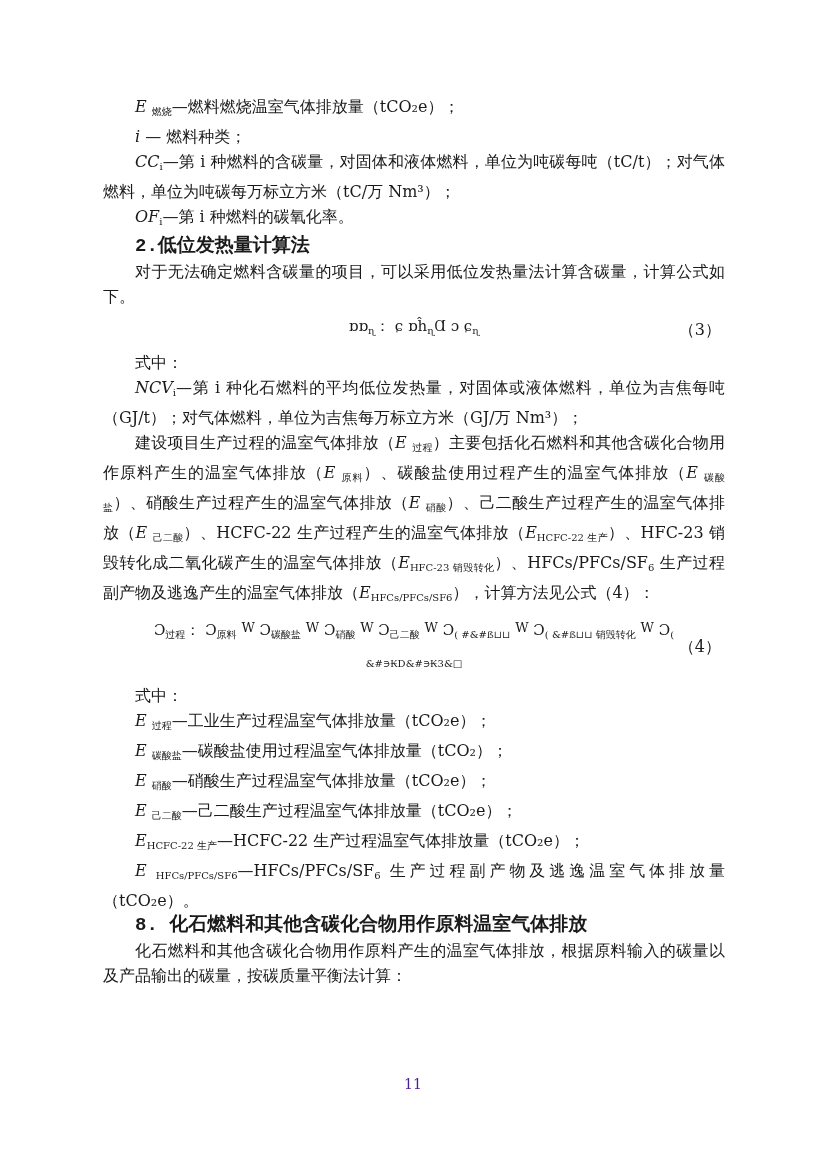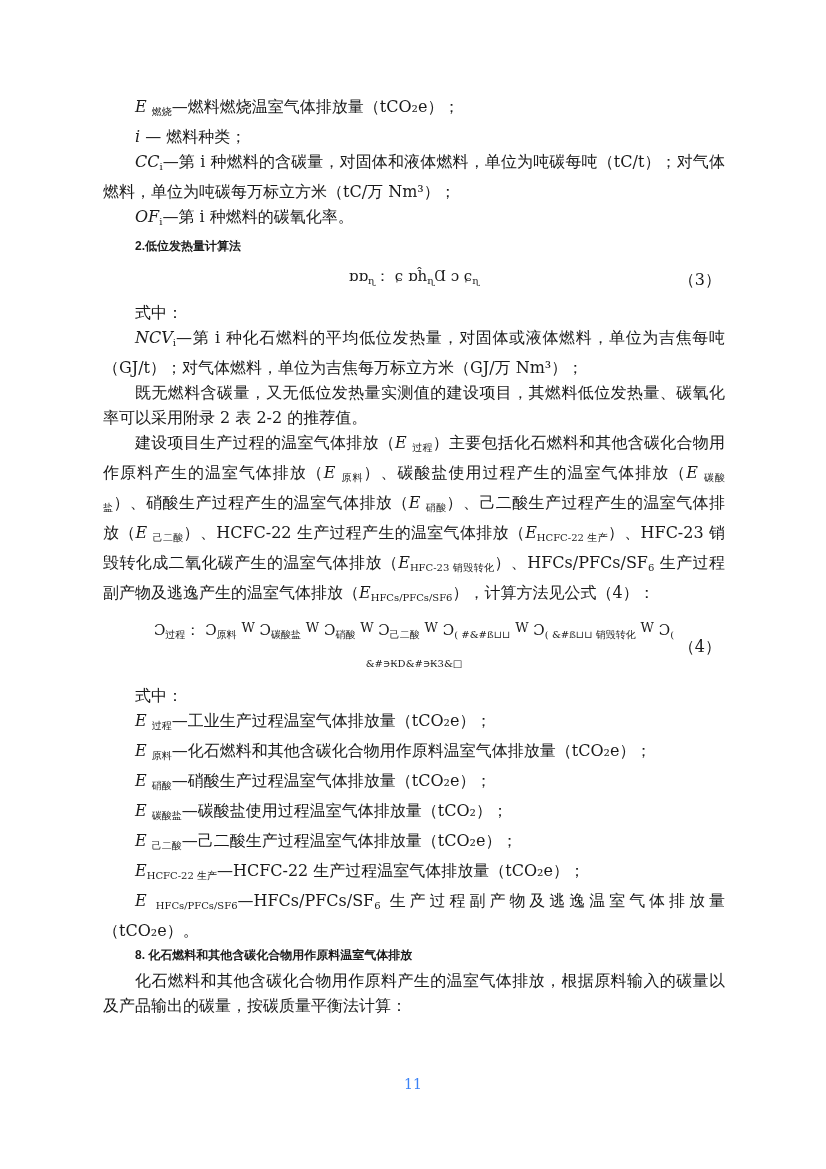--- a/index.html
+++ b/index.html
@@ -13,60 +13,59 @@
     position: absolute; left: 0; top: 0; width: 826px; height: 1169px;
     background: #ffffff; overflow: hidden;
   }
   #doc {
     position: absolute; left: 103px; top: 94px; width: 622px;
     font-size: 16px; line-height: 25px; text-align: justify;
   }
   p.para { margin: 0; text-indent: 32px; }
   p.hd {
     font-weight: bold;
-    font-family: Liberation Sans, sans-serif;
-    font-size: 12px;
+    font-family: Liberation Mono, monospace;
+    font-size: 19px;
   }
   .it { font-style: italic; }
   .sb { font-size: 10px; vertical-align: -3px; letter-spacing: 0; }
   .rs { font-size: 13px; vertical-align: 3px; }
   .eq {
     position: relative; text-align: center; text-indent: 0;
     margin: 5px 4px 7px; font-size: 15px;
   }
   .eq .eqnum {
     position: absolute; right: 0; top: 50%; transform: translateY(-50%);
     font-size: 16px;
   }
   .pagenum {
     position: absolute; left: 0; right: 0; top: 1076px;
-    text-align: center; font-size: 14px; color: #3b82f6;
+    text-align: center; font-size: 14px; color: #4c1d95;
   }
 </style>
 </head>
 <body>
 
 <div class="page">
   <main id="doc">
       <p class="para"><span class="it">E </span><span class="sb">燃烧</span><span>—燃料燃烧温室气体排放量（tCO₂e）；</span></p>
       <p class="para"><span class="it">i</span><span> — 燃料种类；</span></p>
       <p class="para"><span class="it">CC</span><span class="sb">i</span><span>—第 i 种燃料的含碳量，对固体和液体燃料，单位为吨碳每吨（tC/t）；对气体燃料，单位为吨碳每万标立方米（tC/万 Nm³）；</span></p>
       <p class="para"><span class="it">OF</span><span class="sb">i</span><span>—第 i 种燃料的碳氧化率。</span></p>
       <p class="para hd"><span>2.低位发热量计算法</span></p>
+      <p class="para"><span>对于无法确定燃料含碳量的项目，可以采用低位发热量法计算含碳量，计算公式如下。</span></p>
       <div class="eq"><span><span>ɒɒ</span><span class="sb">ɳ</span><span>：&nbsp;ɕ ɒĥ</span><span class="sb">ɳ</span><span>Ɑ ɔ ɕ</span><span class="sb">ɳ</span></span><span class="eqnum">（3）</span></div>
       <p class="para"><span>式中：</span></p>
       <p class="para"><span class="it">NCV</span><span class="sb">i</span><span>—第 i 种化石燃料的平均低位发热量，对固体或液体燃料，单位为吉焦每吨（GJ/t）；对气体燃料，单位为吉焦每万标立方米（GJ/万 Nm³）；</span></p>
-      <p class="para"><span>既无燃料含碳量，又无低位发热量实测值的建设项目，其燃料低位发热量、碳氧化率可以采用附录 2 表 2-2 的推荐值。</span></p>
       <p class="para"><span>建设项目生产过程的温室气体排放（</span><span class="it">E </span><span class="sb">过程</span><span>）主要包括化石燃料和其他含碳化合物用作原料产生的温室气体排放（</span><span class="it">E </span><span class="sb">原料</span><span>）、碳酸盐使用过程产生的温室气体排放（</span><span class="it">E </span><span class="sb">碳酸盐</span><span>）、硝酸生产过程产生的温室气体排放（</span><span class="it">E </span><span class="sb">硝酸</span><span>）、己二酸生产过程产生的温室气体排放（</span><span class="it">E </span><span class="sb">己二酸</span><span>）、HCFC-22 生产过程产生的温室气体排放（</span><span class="it">E</span><span class="sb">HCFC-22 生产</span><span>）、HFC-23 销毁转化成二氧化碳产生的温室气体排放（</span><span class="it">E</span><span class="sb">HFC-23 销毁转化</span><span>）、HFCs/PFCs/SF</span><span class="sb">6</span><span> 生产过程副产物及逃逸产生的温室气体排放（</span><span class="it">E</span><span class="sb">HFCs/PFCs/SF6</span><span>），计算方法见公式（4）：</span></p>
       <div class="eq"><span><span>Ɔ</span><span class="sb">过程</span><span>：&nbsp;Ɔ</span><span class="sb">原料</span><span>&nbsp;</span><span class="rs">W</span><span>&nbsp;Ɔ</span><span class="sb">碳酸盐</span><span>&nbsp;</span><span class="rs">W</span><span>&nbsp;Ɔ</span><span class="sb">硝酸</span><span>&nbsp;</span><span class="rs">W</span><span>&nbsp;Ɔ</span><span class="sb">己二酸</span><span>&nbsp;</span><span class="rs">W</span><span>&nbsp;Ɔ</span><span class="sb">( #&amp;#ß⊔⊔</span><span>&nbsp;</span><span class="rs">W</span><span>&nbsp;Ɔ</span><span class="sb">( &amp;#ß⊔⊔ 销毁转化</span><span>&nbsp;</span><span class="rs">W</span><span>&nbsp;Ɔ</span><span class="sb">( &amp;#∋₭D&amp;#∋₭3&amp;□</span></span><span class="eqnum">（4）</span></div>
       <p class="para"><span>式中：</span></p>
       <p class="para"><span class="it">E </span><span class="sb">过程</span><span>—工业生产过程温室气体排放量（tCO₂e）；</span></p>
-      <p class="para"><span class="it">E </span><span class="sb">原料</span><span>—化石燃料和其他含碳化合物用作原料温室气体排放量（tCO₂e）；</span></p>
+      <p class="para"><span class="it">E </span><span class="sb">碳酸盐</span><span>—碳酸盐使用过程温室气体排放量（tCO₂）；</span></p>
       <p class="para"><span class="it">E </span><span class="sb">硝酸</span><span>—硝酸生产过程温室气体排放量（tCO₂e）；</span></p>
-      <p class="para"><span class="it">E </span><span class="sb">碳酸盐</span><span>—碳酸盐使用过程温室气体排放量（tCO₂）；</span></p>
       <p class="para"><span class="it">E </span><span class="sb">己二酸</span><span>—己二酸生产过程温室气体排放量（tCO₂e）；</span></p>
       <p class="para"><span class="it">E</span><span class="sb">HCFC-22 生产</span><span>—HCFC-22 生产过程温室气体排放量（tCO₂e）；</span></p>
       <p class="para"><span class="it">E </span><span class="sb">HFCs/PFCs/SF6</span><span>—HFCs/PFCs/SF</span><span class="sb">6</span><span> 生产过程副产物及逃逸温室气体排放量（tCO₂e）。</span></p>
       <p class="para hd"><span>8. 化石燃料和其他含碳化合物用作原料温室气体排放</span></p>
       <p class="para"><span>化石燃料和其他含碳化合物用作原料产生的温室气体排放，根据原料输入的碳量以及产品输出的碳量，按碳质量平衡法计算：</span></p>
     </main>
   <footer class="pagenum">11</footer>
 </div>
 
 </body></html>

